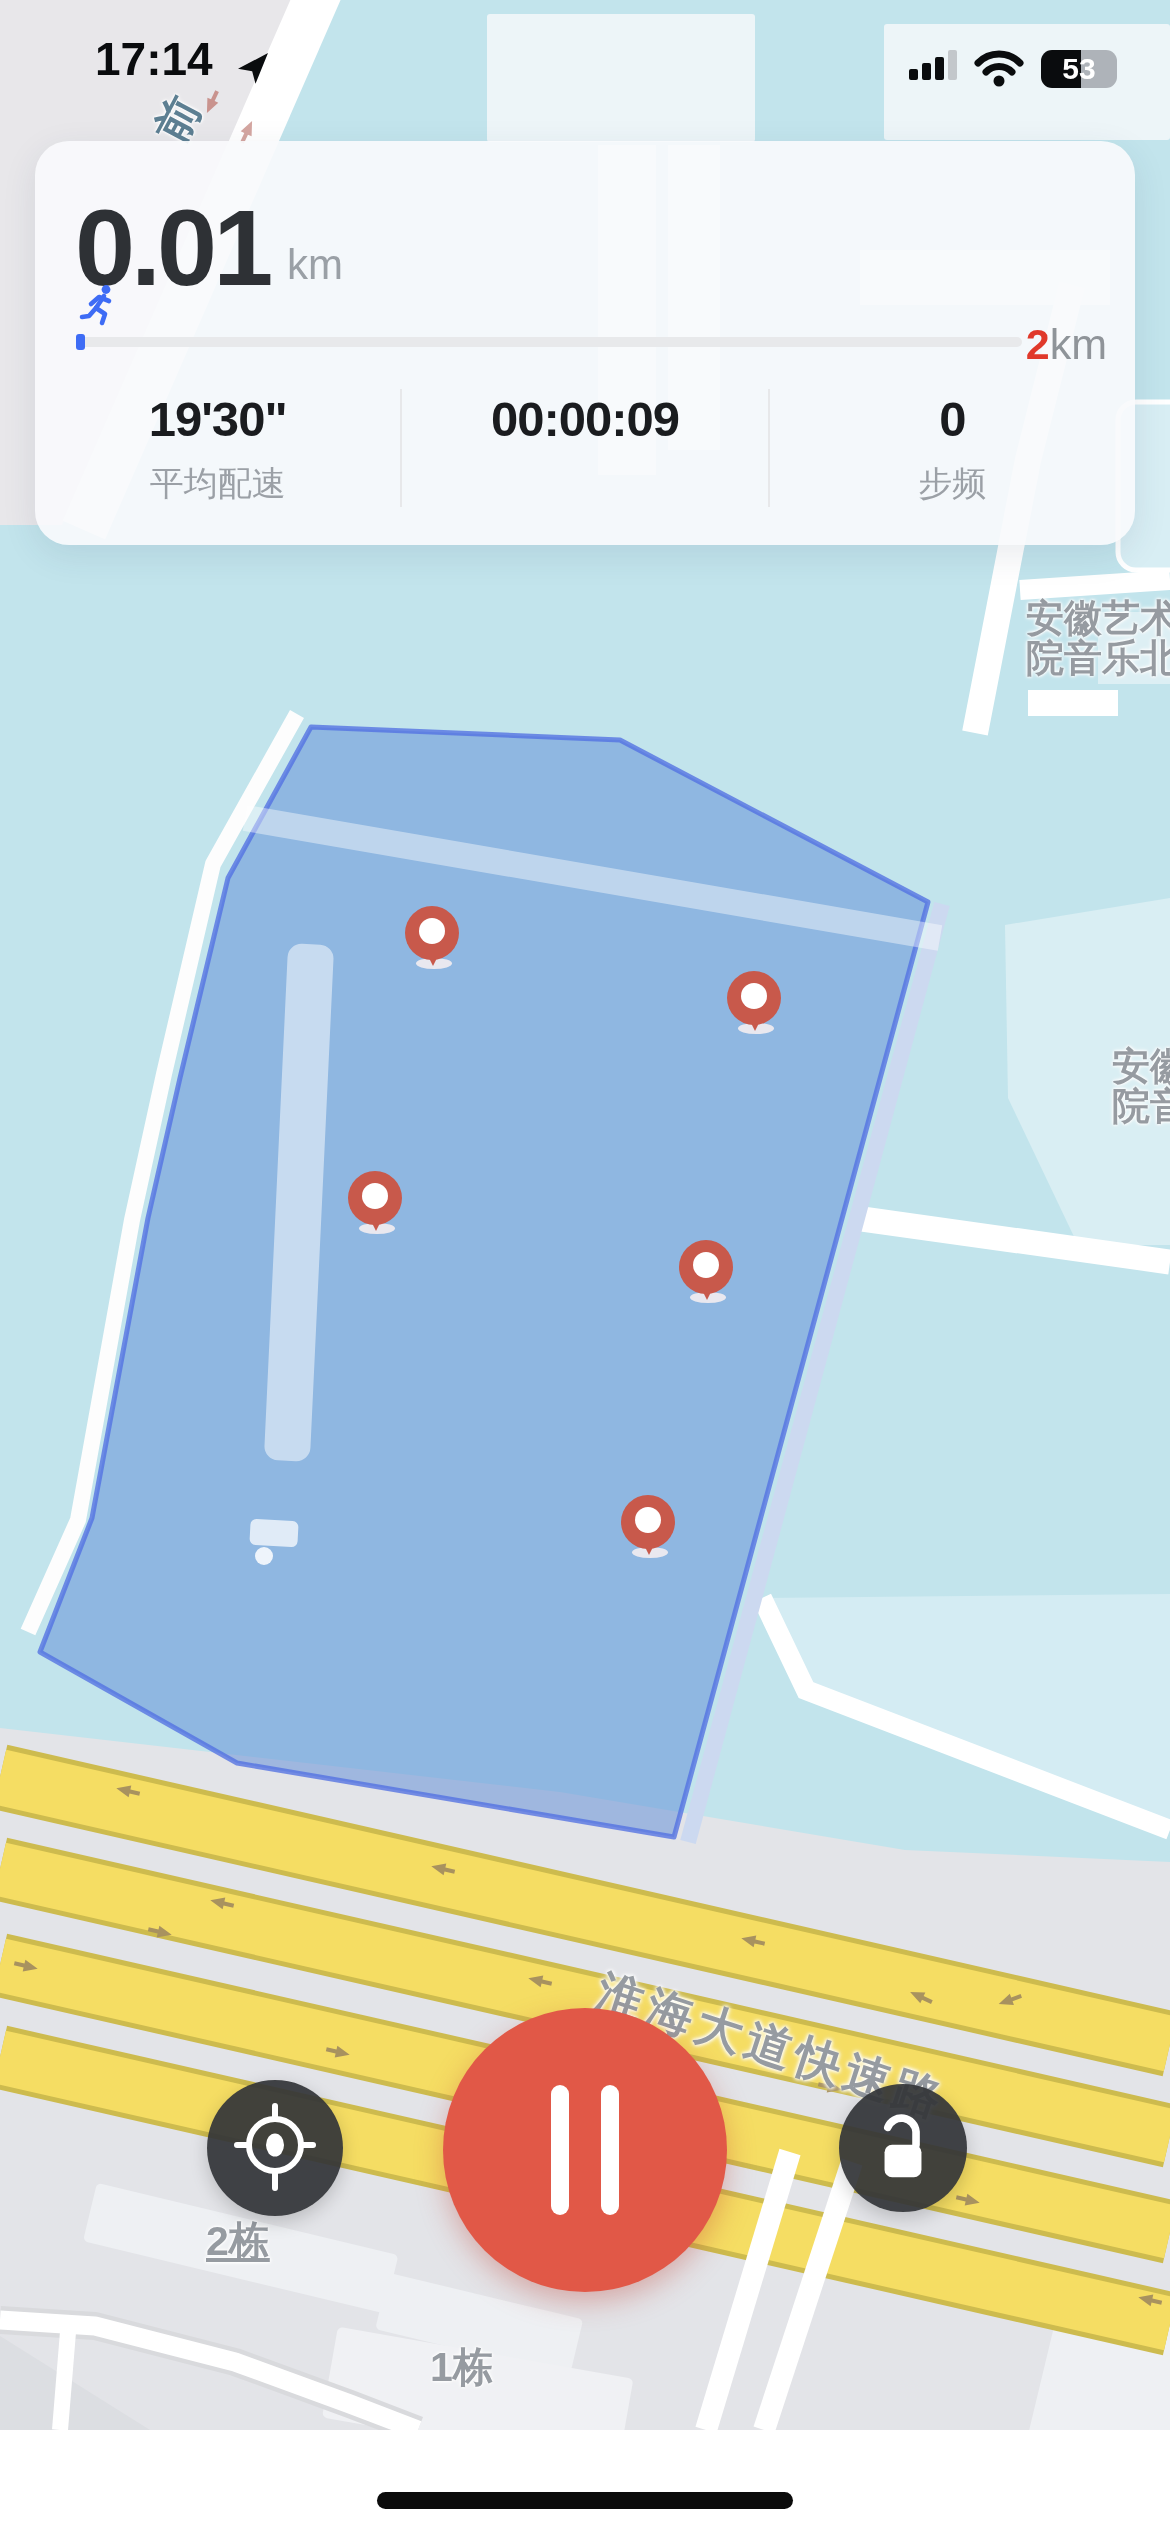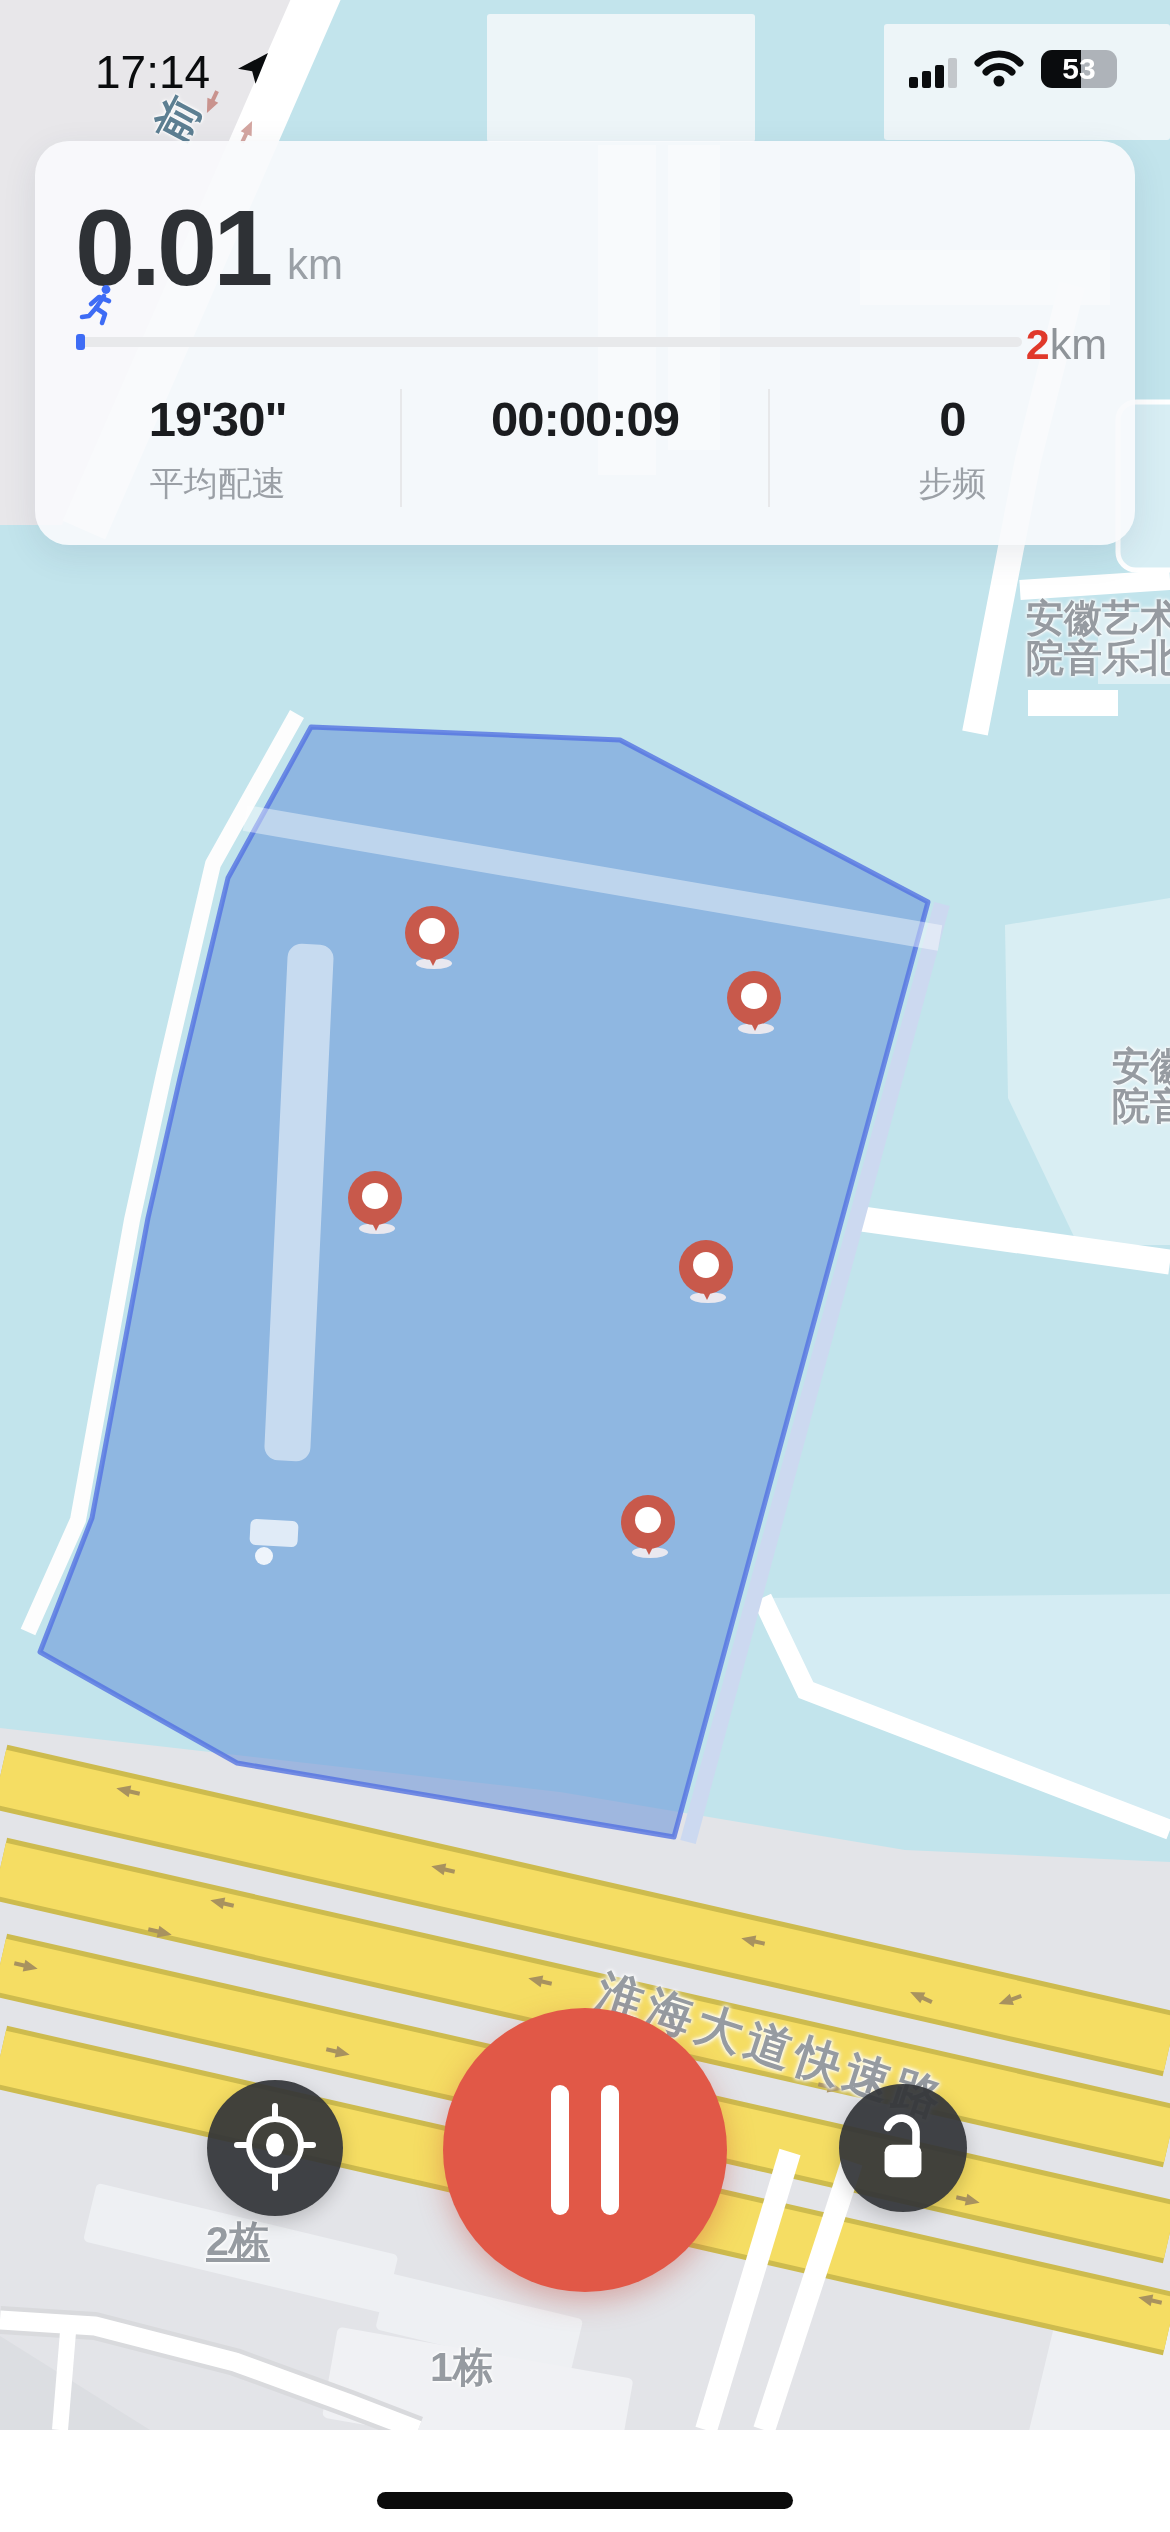--- a/index.html
+++ b/index.html
@@ -23,23 +23,23 @@
   .lbl-b1{left:430px;top:2346px;font-size:41px;}
   .lbl-nw{left:156px;top:96px;font-size:44px;color:#5d7f92;transform:rotate(-62deg);transform-origin:center;}
   
   .pin{position:absolute;width:56px;height:76px;}
   .pin .shadow{position:absolute;left:11px;top:52px;width:36px;height:11px;border-radius:50%;background:rgba(255,244,242,.8);}
   .pin .tail{position:absolute;left:17px;top:38px;width:0;height:0;border-left:11px solid transparent;border-right:11px solid transparent;border-top:22px solid #c8594b;}
   .pin .bulb{position:absolute;left:0;top:0;width:54px;height:54px;border-radius:50%;background:#c8594b;}
   .pin .hole{position:absolute;left:14px;top:12px;width:26px;height:26px;border-radius:50%;background:#fff;}
   
   .statusbar{position:absolute;left:0;top:0;width:1170px;height:110px;z-index:40;}
-  .time{position:absolute;left:95px;top:45px;font-size:46px;font-weight:400;color:#0a0c0e;letter-spacing:0;}
+  .time{position:absolute;left:95px;top:32px;font-size:46px;font-weight:700;color:#0a0c0e;letter-spacing:0;}
   .nav-arrow{position:absolute;left:233px;top:48px;width:40px;height:40px;}
-  .sb-right{position:absolute;right:62px;top:50px;display:flex;align-items:flex-end;gap:17px;}
+  .sb-right{position:absolute;right:62px;top:50px;display:flex;align-items:flex-start;gap:17px;}
   .signal{display:flex;align-items:flex-end;gap:4px;height:30px;}
   .signal i{display:block;width:9px;border-radius:2px;background:#0a0c0e;}
   .signal i.off{background:#c3c7cb;}
   .battery{position:relative;width:76px;height:38px;border-radius:11px;overflow:hidden;
     background:linear-gradient(to right,#0a0c0e 0 52%,#aeb3b9 52% 100%);display:flex;align-items:center;justify-content:center;}
   .battery span{color:#fff;font-weight:700;font-size:30px;letter-spacing:0;}
   .battery-nub{width:5px;height:14px;background:#b5b9be;border-radius:0 4px 4px 0;margin-left:-14px;align-self:center;margin-bottom:12px;}
   
   .card{position:absolute;left:35px;top:141px;width:1100px;height:404px;border-radius:34px;
     background:rgba(249,250,252,.92);box-shadow:0 10px 34px rgba(40,60,90,.10);z-index:30;}

